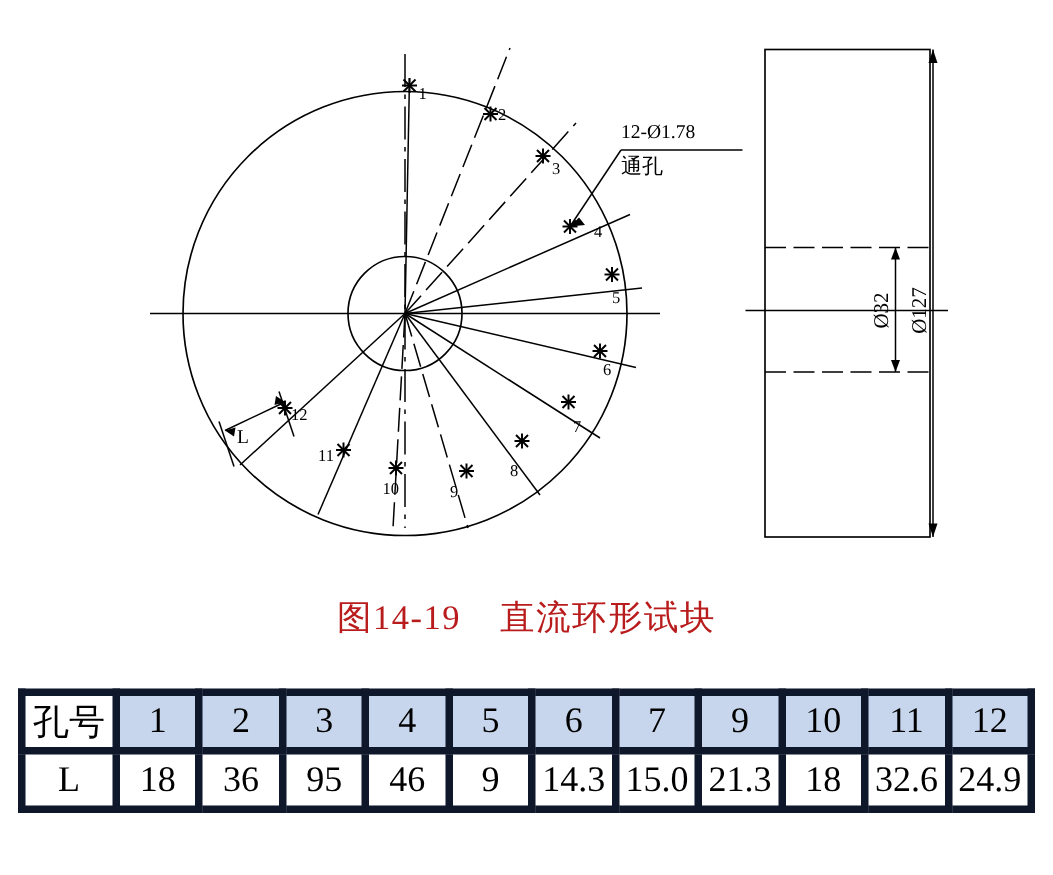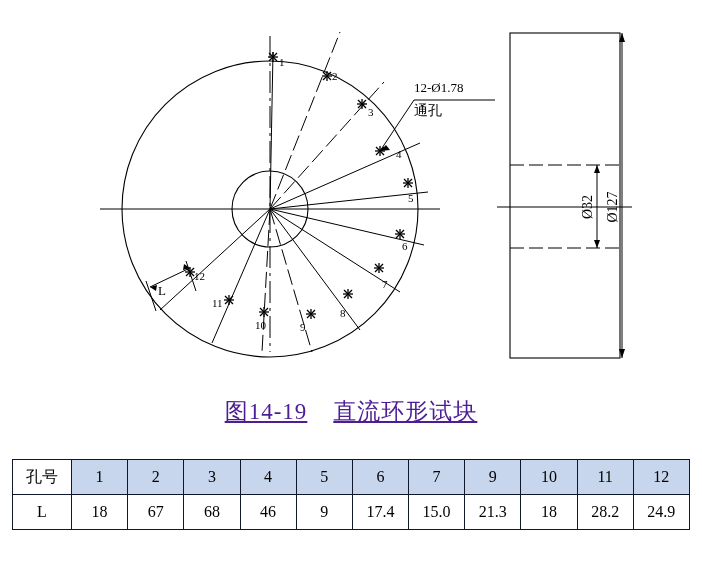--- a/index.html
+++ b/index.html
@@ -23,45 +23,44 @@
   }
   #figure-area svg {
     display: block;
   }
   #caption {
     position: absolute;
     left: 0;
     top: 396px;
     width: 702px;
     text-align: center;
-    color: #4c1d95;
+    color: #b91c1c;
     font-size: 23px;
     font-family: "Liberation Serif", serif;
     letter-spacing: 1px;
-    text-decoration: underline;
   }
   #caption .cap-gap {
     display: inline-block;
     width: 26px;
   }
   #table-wrap {
     position: absolute;
     left: 12px;
     top: 459px;
     width: 678px;
   }
   table.holes {
     border-collapse: collapse;
     width: 678px;
     table-layout: fixed;
   }
   table.holes td {
-    border: 1px solid #0f172a;
+    border: 5px solid #0f172a;
     text-align: center;
-    font-size: 16px;
+    font-size: 24px;
     height: 32px;
     font-family: "Liberation Serif", serif;
     color: #000000;
   }
   table.holes tr.head td {
     background: #c7d6ec;
   }
   table.holes tr.head td.rowlabel,
   table.holes tr.data td.rowlabel {
     background: #ffffff;
@@ -266,26 +265,26 @@
         <td>6</td>
         <td>7</td>
         <td>9</td>
         <td>10</td>
         <td>11</td>
         <td>12</td>
       </tr>
       <tr class="data">
         <td class="rowlabel">L</td>
         <td>18</td>
-        <td>67</td>
-        <td>68</td>
+        <td>36</td>
+        <td>95</td>
         <td>46</td>
         <td>9</td>
-        <td>17.4</td>
+        <td>14.3</td>
         <td>15.0</td>
         <td>21.3</td>
         <td>18</td>
-        <td>28.2</td>
+        <td>32.6</td>
         <td>24.9</td>
       </tr>
     </tbody>
   </table>
 </div>
 
 </body></html>

